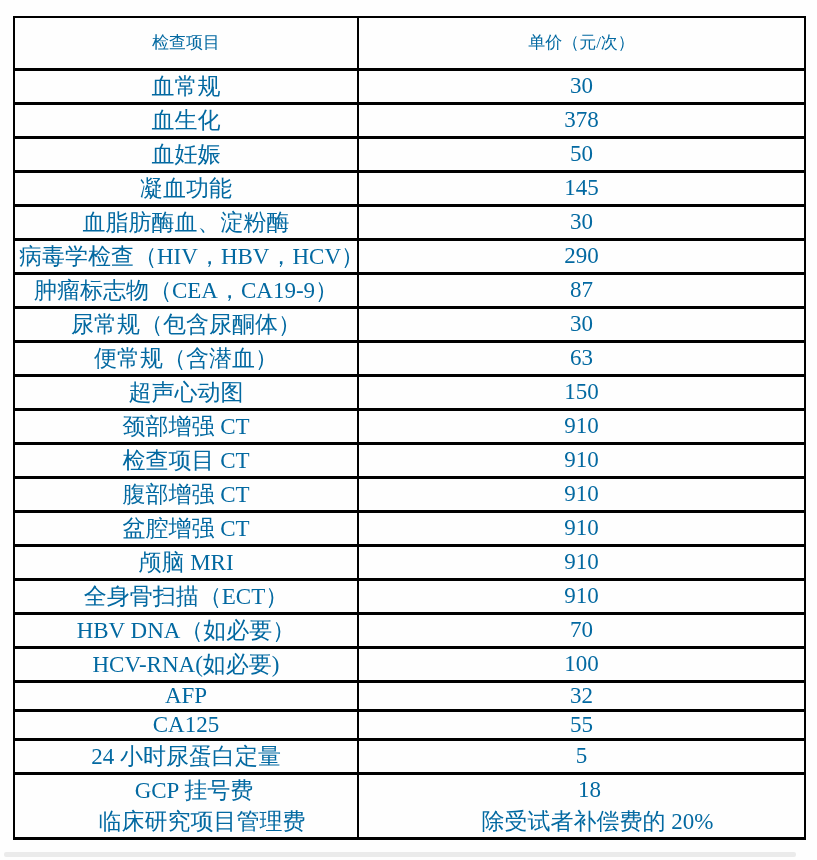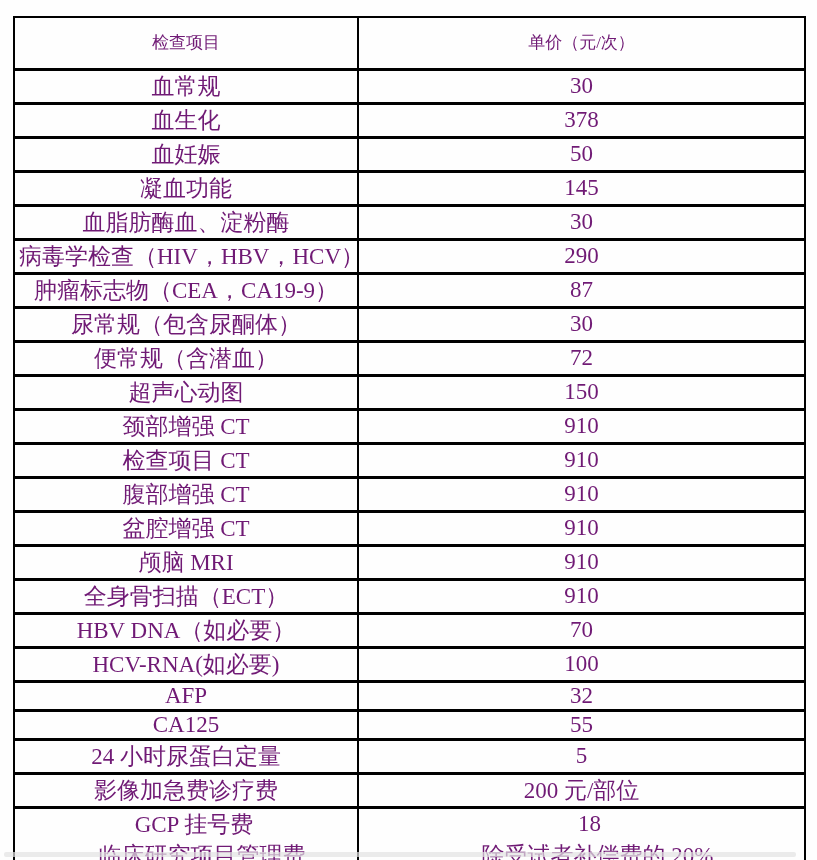--- a/index.html
+++ b/index.html
@@ -7,21 +7,21 @@
     margin: 0;
     padding: 0;
     background: #ffffff;
   }
   .page {
     position: relative;
     width: 817px;
     height: 860px;
     background: #fefefe;
     font-family: "Liberation Serif", "DejaVu Serif", serif;
-    color: #701a75;
+    color: #0369a1;
     overflow: hidden;
   }
   table.price-table {
     position: absolute;
     left: 13px;
     top: 16px;
     width: 791px;
     border-collapse: collapse;
     table-layout: fixed;
   }
@@ -107,21 +107,21 @@
         <tr>
           <td>肿瘤标志物（CEA，CA19-9）</td>
           <td>87</td>
         </tr>
         <tr>
           <td>尿常规（包含尿酮体）</td>
           <td>30</td>
         </tr>
         <tr>
           <td>便常规（含潜血）</td>
-          <td>72</td>
+          <td>63</td>
         </tr>
         <tr>
           <td>超声心动图</td>
           <td>150</td>
         </tr>
         <tr>
           <td>颈部增强 CT</td>
           <td>910</td>
         </tr>
         <tr>
@@ -157,24 +157,20 @@
           <td>32</td>
         </tr>
         <tr>
           <td>CA125</td>
           <td>55</td>
         </tr>
         <tr>
           <td>24 小时尿蛋白定量</td>
           <td>5</td>
         </tr>
-        <tr>
-          <td>影像加急费诊疗费</td>
-          <td>200 元/部位</td>
-        </tr>
         <tr class="group-top">
           <td>GCP 挂号费</td>
           <td>18</td>
         </tr>
         <tr class="merged">
           <td>临床研究项目管理费</td>
           <td>除受试者补偿费的 20%</td>
         </tr>
       </tbody>
   </table>

